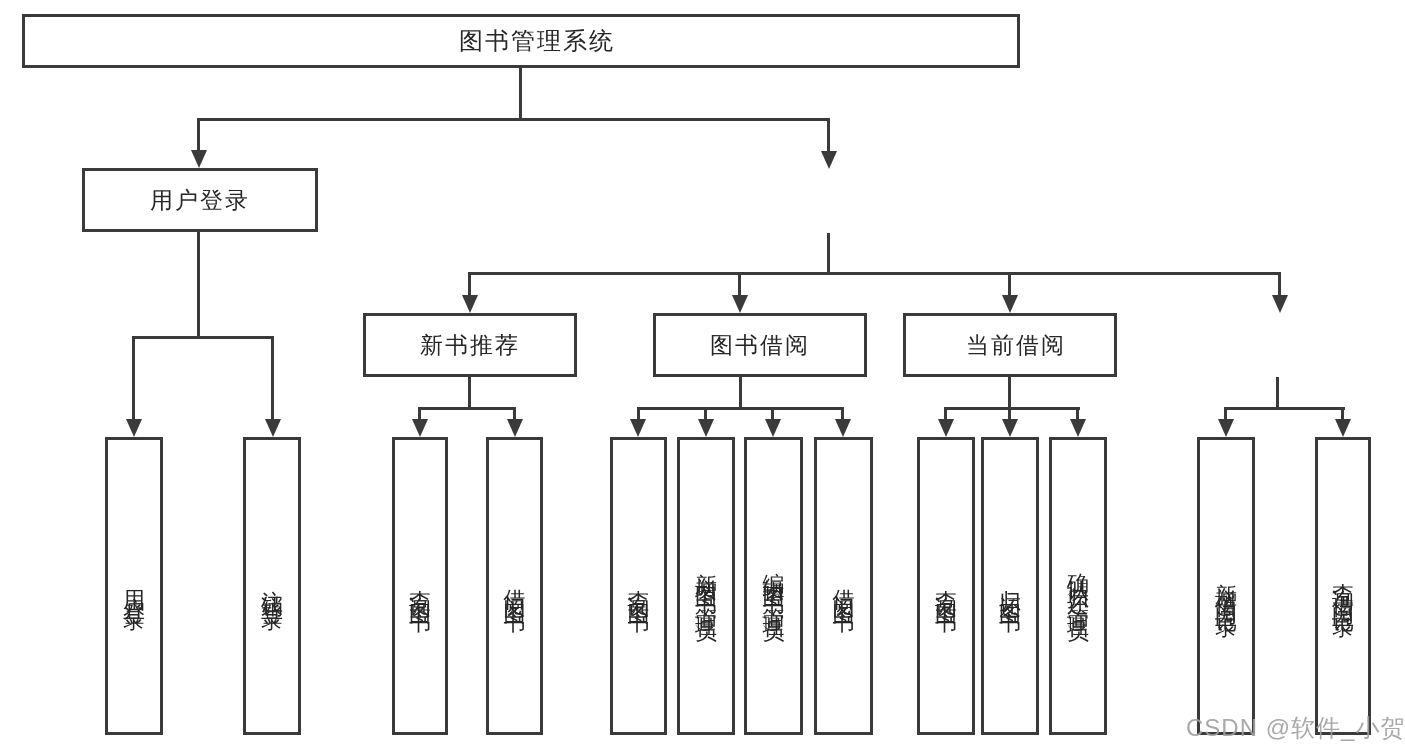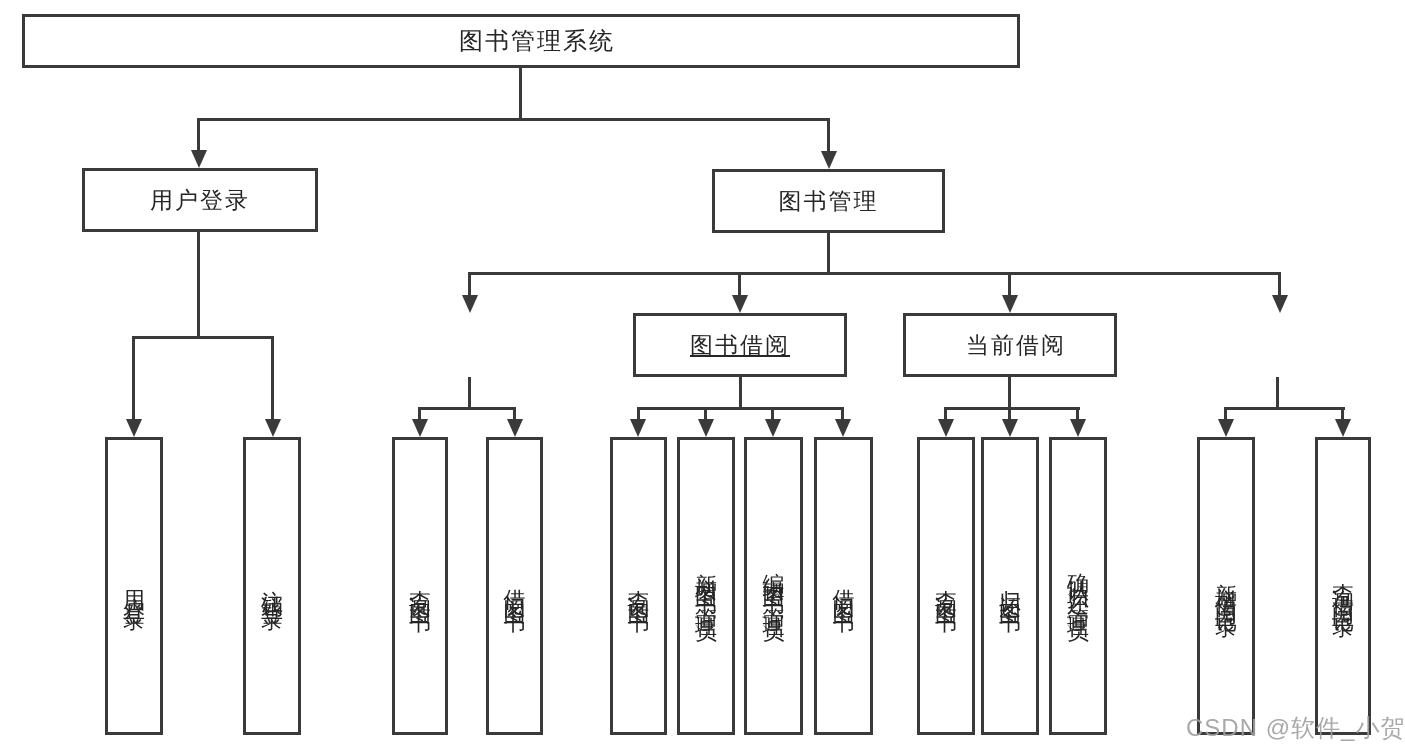--- a/index.html
+++ b/index.html
@@ -30,21 +30,21 @@
   .watermark{
     position:absolute;left:1186px;top:712px;font-size:24px;color:#a0a0a0;
     letter-spacing:1px;z-index:6;opacity:.9;white-space:nowrap;
   }
 
   
   #box-root{left:22px;top:14px;width:998px;height:54px;padding-left:32px;}
   #box-user-login{left:82px;top:168px;width:236px;height:64px;}
   #box-book-mgmt{left:712px;top:169px;width:233px;height:64px;}
   #box-new-book{left:363px;}
-  #box-book-borrow{left:633px;text-decoration:underline;}
+  #box-book-borrow{left:653px;}
   #box-current-borrow{left:903px;padding-left:12px;}
   #box-borrow-record{left:1171px;}
   #box-new-book,#box-book-borrow,#box-current-borrow,#box-borrow-record{width:214px;}
   #leaf-a1{left:105px;width:58px;}
   #leaf-a2{left:243px;width:58px;}
   #leaf-b1{left:392px;width:56px;}
   #leaf-b2{left:486px;width:57px;}
   #leaf-c1{left:610px;width:57px;}
   #leaf-c2{left:677px;width:58px;}
   #leaf-c3{left:744px;width:59px;}
@@ -126,24 +126,24 @@
 
 <div class="canvas">
 
   <div class="box" id="box-root">
     <span class="title-label">图书管理系统</span>
   </div>
 
   <div class="box" id="box-user-login">
     <span class="h-label">用户登录</span>
   </div>
-  <div class="box" id="box-book-mgmt">
-    <span class="h-label">图书管理</span>
-  </div>
-
+
+  <div class="box lvl3" id="box-new-book">
+    <span class="h-label">新书推荐</span>
+  </div>
   <div class="box lvl3" id="box-book-borrow">
     <span class="h-label">图书借阅</span>
   </div>
   <div class="box lvl3" id="box-current-borrow">
     <span class="h-label">当前借阅</span>
   </div>
 
   <div class="box leaf" id="leaf-a1">
     <span class="v-label">用户登录</span>
   </div>

